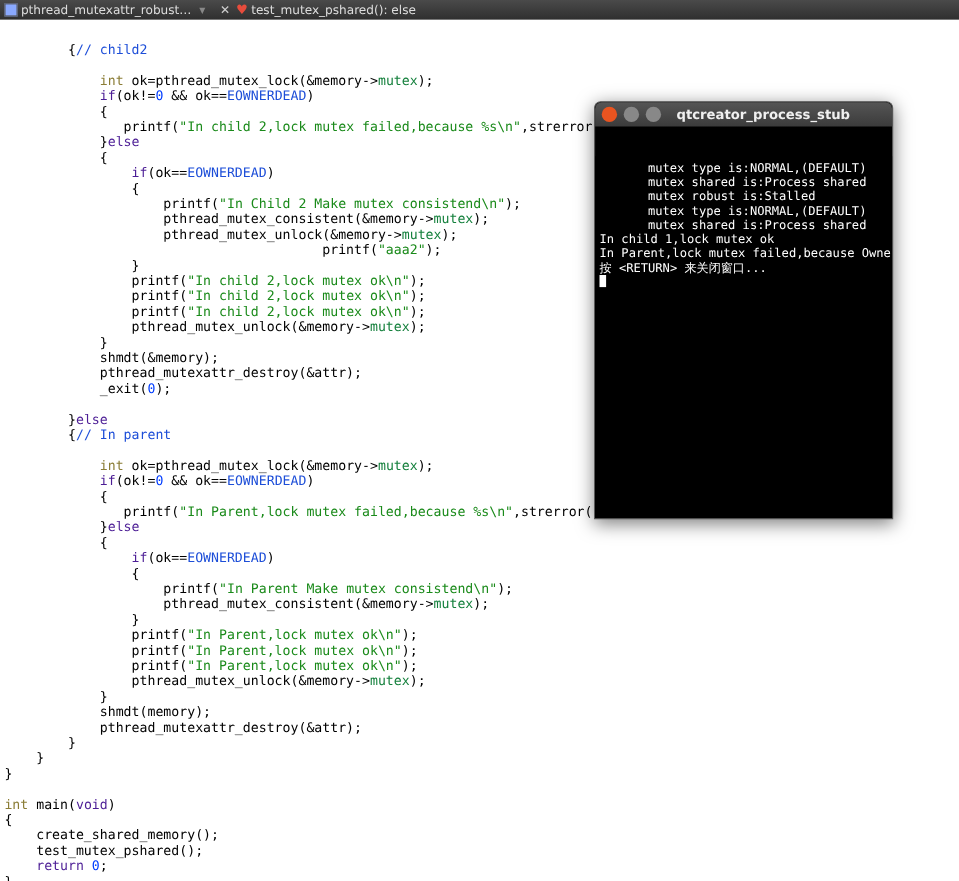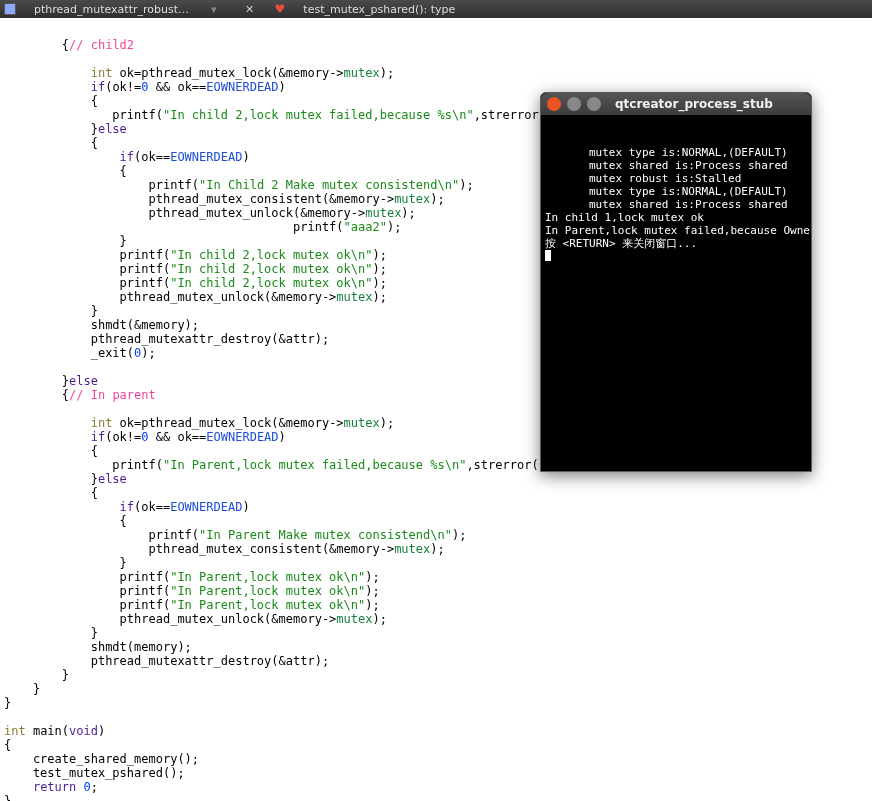--- a/index.html
+++ b/index.html
@@ -14,21 +14,21 @@
 }
 .topbar {
   height: 18px;
   background: linear-gradient(to bottom, #4a4a4a, #2f2f2f);
   display: flex;
   align-items: center;
   padding: 0 4px;
   color: #cccccc;
   font-family: "DejaVu Sans", Arial, sans-serif;
   font-size: 11px;
-  gap: 18px;
+  gap: 3px;
 }
 .crumb-icon {
   width: 12px; height: 12px;
   display: inline-block;
   background: #8aa9ff;
   border: 1px solid #555;
 }
 .crumb-part { color: #ddd; }
 .crumb-sep { color: #888; margin: 0 4px; }
 .crumb-close {
@@ -45,21 +45,21 @@
   line-height: 14px;
   white-space: pre;
   color: #000;
 }
 .kw { color: #4c1d95; }
 .type { color: #8b7d36; }
 .num { color: #003cff; }
 .str { color: #1a8a1a; }
 .enum { color: #1d4ed8; }
 .ident { color: #15803d; }
-.comment { color: #ec4899; margin-top: 16px; }
+.comment { color: #1d4ed8; margin-top: 16px; }
 .terminal-window {
   position: absolute;
   top: 92px;
   left: 540px;
   width: 272px;
   height: 380px;
   background: #000;
   border: 1px solid #5a5a5a;
   border-top-left-radius: 6px;
   border-top-right-radius: 6px;
@@ -113,21 +113,21 @@
 </style>
 </head>
 <body>
 
 <div class="topbar">
   <span class="crumb-icon"></span>
   <span class="crumb-part">pthread_mutexattr_robust…</span>
   <span class="crumb-sep">▾</span>
   <span class="crumb-close">✕</span>
   <span class="heart-icon">♥</span>
-  <span class="crumb-part">test_mutex_pshared(): type</span>
+  <span class="crumb-part">test_mutex_pshared(): else</span>
 </div>
 
 <div class="editor">
         {<span class="comment">// child2</span>
 
             <span class="type">int</span> ok=pthread_mutex_lock(&amp;memory-&gt;<span class="ident">mutex</span>);
             <span class="kw">if</span>(ok!=<span class="num">0</span> &amp;&amp; ok==<span class="enum">EOWNERDEAD</span>)
             {
                printf(<span class="str">"In child 2,lock mutex failed,because %s\n"</span>,strerror(ok));
             }<span class="kw">else</span>

